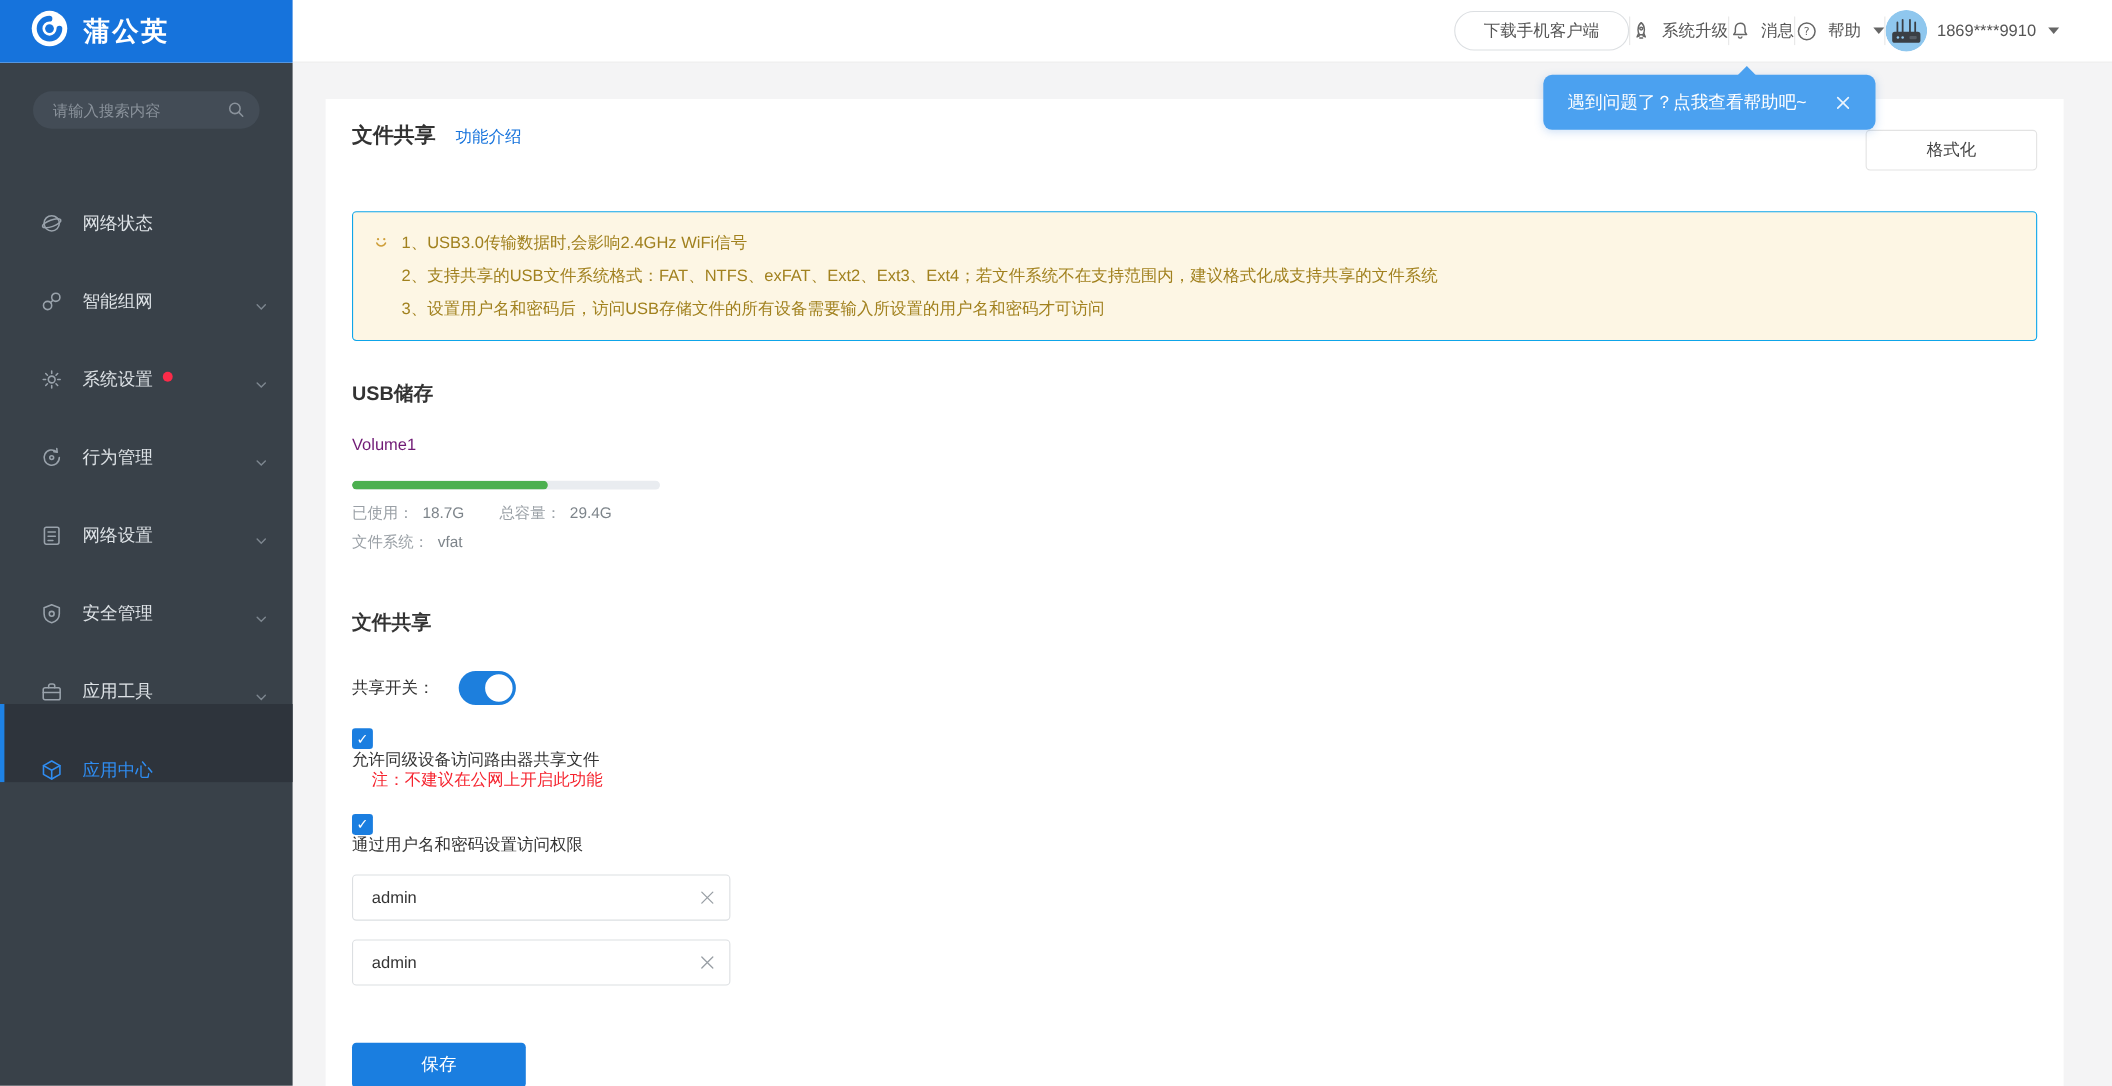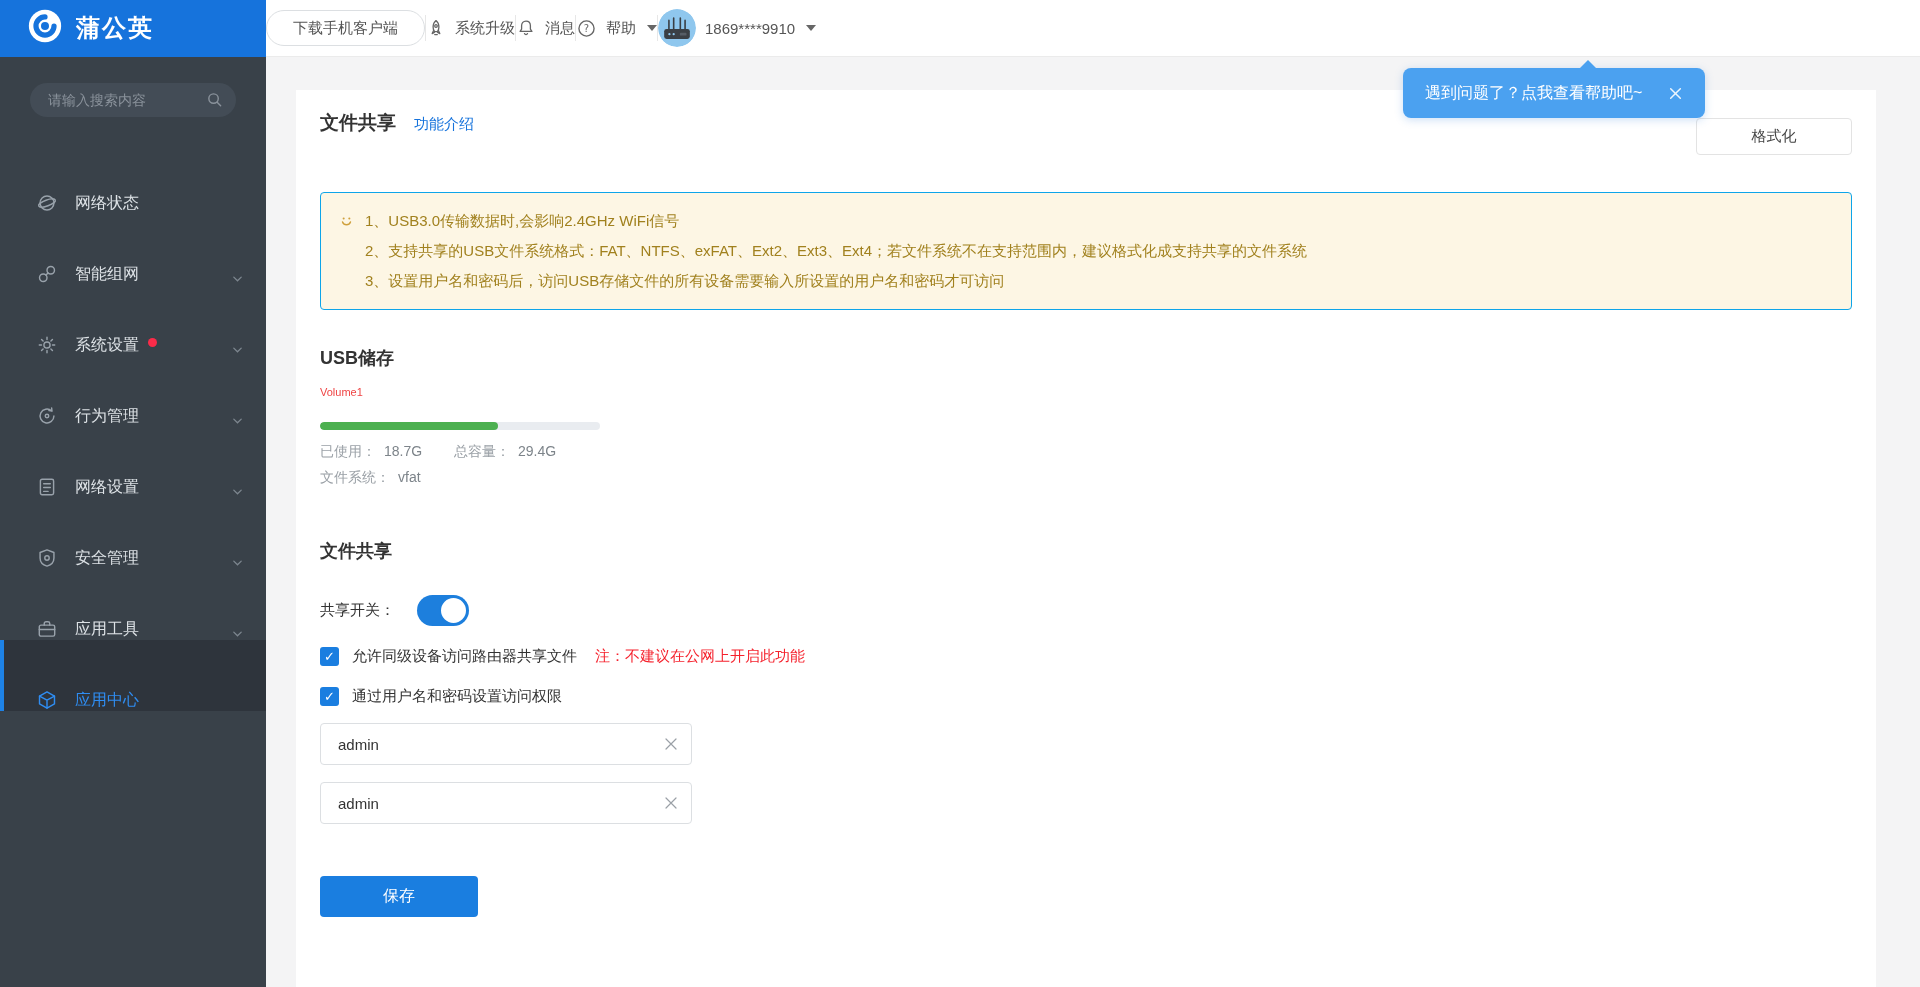--- a/index.html
+++ b/index.html
@@ -6,21 +6,21 @@
   html,body { width:1920px; height:987px; overflow:hidden;
     font-family:"Liberation Sans","DejaVu Sans",sans-serif;
     background:#f4f4f5; color:#333; }
 
   
   .topbar { position:absolute; top:0; left:0; width:1920px; height:57px;
     background:#fff; border-bottom:1px solid #ebebeb; display:flex; align-items:center; z-index:5;}
   .logo-block { width:266px; height:57px; background:#1673dc; display:flex;
     align-items:center; padding-left:26px; gap:12px; flex-shrink:0;}
   .logo-text { color:#fff; font-size:24px; font-weight:bold; letter-spacing:2px;}
-  .topbar-right { flex:1; display:flex; align-items:center; 
+  .topbar-right { flex:1; display:flex; align-items:center; justify-content:flex-end;
     padding-right:48px; }
   .pill-btn { height:36px; border:1px solid #dcdfe2; border-radius:18px; background:#fff;
     color:#555; font-size:15px; padding:0 26px; display:flex; align-items:center; cursor:pointer;}
   .tb-item { display:flex; align-items:center; gap:9px; font-size:15px; color:#555; cursor:pointer;}
   .tb-divider { width:1px; height:26px; background:#e7e7e7;}
   .caret-down { width:0; height:0; border-left:5px solid transparent; border-right:5px solid transparent;
     border-top:6px solid #666; margin-left:2px;}
   .avatar { width:38px; height:38px; border-radius:50%; overflow:hidden; flex-shrink:0;}
   .tb-icon svg { display:block; }
 
@@ -65,44 +65,44 @@
   .format-btn { position:absolute; top:28px; right:24px; width:156px; height:37px;
     background:#fff; border:1px solid #e3e3e3; border-radius:4px; font-size:15px;
     color:#444; cursor:pointer;}
 
   .notice { margin-top:56px; background:#fdf6e4; border:1px solid #0ea5e9; border-radius:4px;
     padding:13px 20px 13px 44px; position:relative; color:#a1811e; font-size:15px; line-height:30px;}
   .notice-icon { position:absolute; left:17px; top:17px;}
 
   .section-h { font-size:18px; font-weight:bold; color:#333;}
   .usb-h { margin-top:36px;}
-  .volume { margin-top:16px; font-size:11px; color:#ef4444;}
+  .volume { margin-top:26px; font-size:15px; color:#701a75;}
   .progress { margin-top:24px; width:280px; height:8px; border-radius:4px; background:#e9ecf0;
     overflow:hidden;}
   .progress-fill { height:100%; border-radius:4px; background:#4cb050; width:0;}
   .meta-line { margin-top:13px; font-size:14px; color:#9aa0a6;}
   .meta-line .val { color:#7d848a; margin-left:8px;}
   .meta-line .pair + .pair { margin-left:28px;}
   .fs-line { margin-top:8px;}
 
   .share-h { margin-top:52px;}
   .switch-row { margin-top:32px; display:flex; align-items:center; gap:22px;
     font-size:15px; color:#333;}
   .toggle { width:52px; height:31px; border-radius:16px; background:#1d7fdd;
     position:relative; cursor:pointer;}
   .toggle .knob { position:absolute; right:1px; top:1px; width:29px; height:29px;
     border-radius:50%; background:#fff; border:2px solid #1d7fdd;}
 
-  .check-row { margin-top:21px; display:flex; font-size:15px; color:#333;}
+  .check-row { margin-top:21px; display:flex; font-size:15px; color:#333;flex-direction:column;}
   .checkbox { width:19px; height:19px; border-radius:3px; background:#1a7ee0; margin-right:13px;
     display:flex; align-items:center; justify-content:center; cursor:pointer; flex-shrink:0;}
   .checkbox::after { content:"✓"; color:#fff; font-size:13px; font-weight:bold;}
   .red-note { color:#f5222d; margin-left:18px;}
 
-  .cred-input { display:block; margin-top:17px; width:372px; height:42px; position:relative;}
+  .cred-input { display:block; margin-top:17px; width:344px; height:42px; position:relative;}
   .cred-input input { width:100%; height:100%; border:1px solid #dcdfe2; border-radius:4px;
     padding:0 40px 0 17px; font-size:15px; color:#333; outline:none;
     font-family:"Liberation Sans","DejaVu Sans",sans-serif;}
   .clear-x { position:absolute; right:13px; top:13px; cursor:pointer; display:flex;}
 
   .save-btn { margin-top:52px; width:158px; height:41px; background:#1a7ee0; color:#fff;
     border:none; border-radius:4px; font-size:16px; cursor:pointer;}
 </style>
 </head>
 <body>

